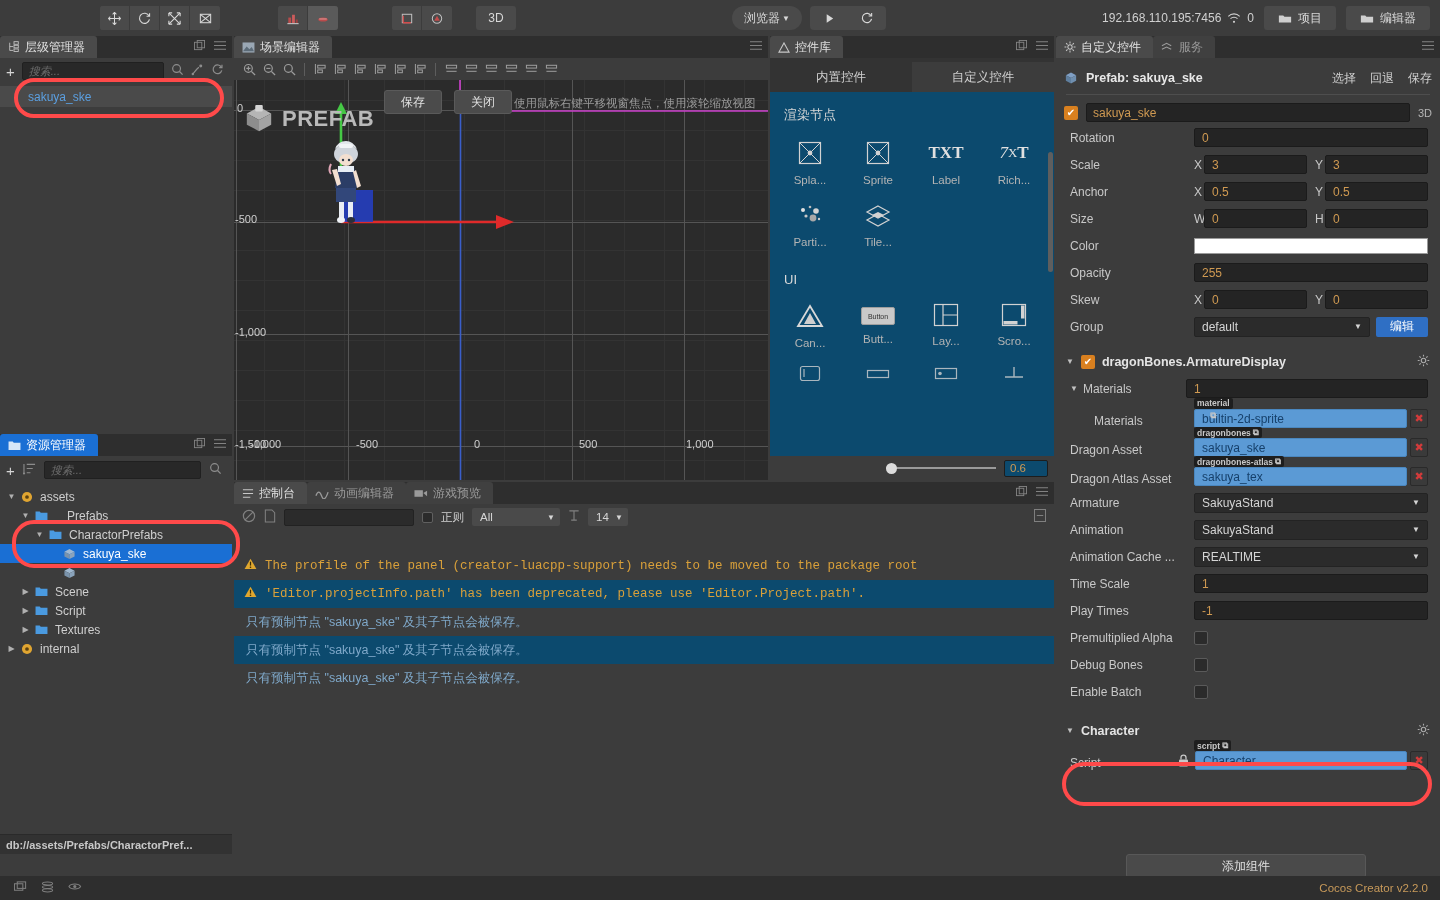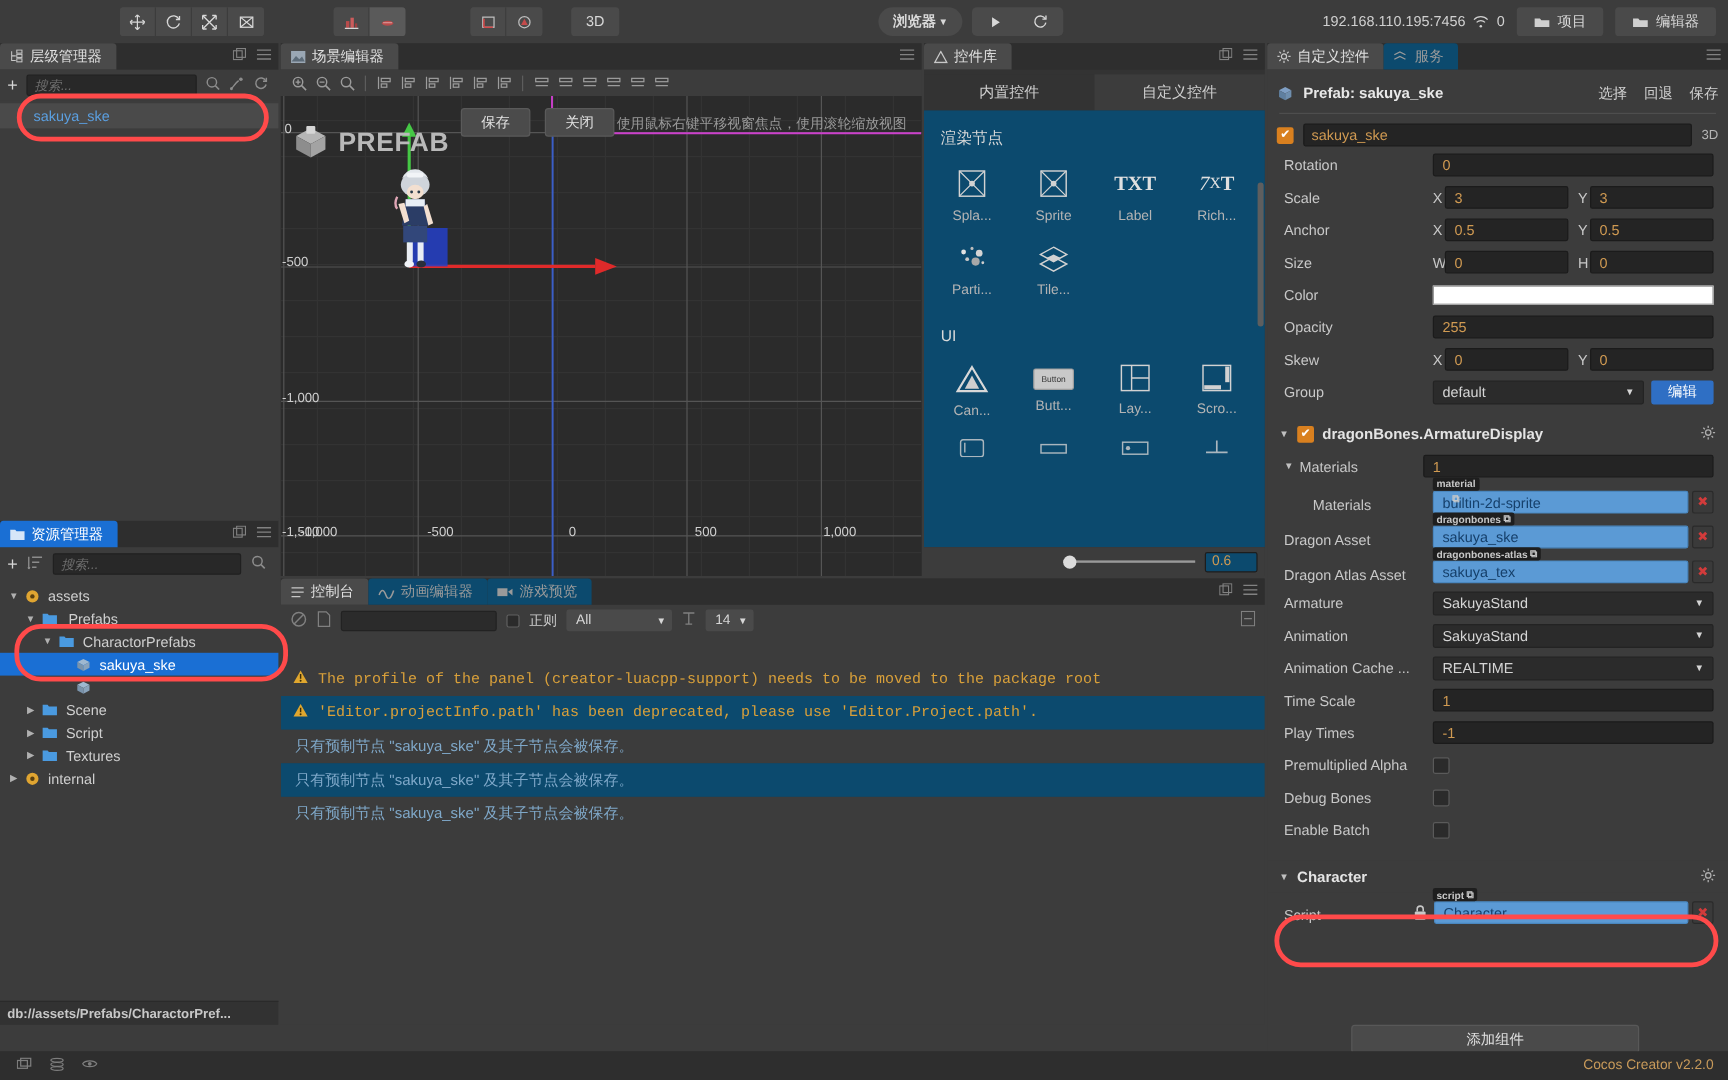--- a/index.html
+++ b/index.html
@@ -26,35 +26,34 @@
   .tbtn.active { background:#5a5a5a; }
   .tbtn svg { display:block; }
   .tbtn3d { width:40px; height:24px; background:#4a4a4a; border-radius:3px; display:flex;
     align-items:center; justify-content:center; font-size:12px; color:#d8d8d8; cursor:pointer; }
   .playgroup { display:flex; background:#4a4a4a; border-radius:4px; overflow:hidden; }
   .playbtn { width:38px; height:24px; display:flex; align-items:center; justify-content:center; cursor:pointer; }
   .browser-sel {
     height:24px; background:#4a4a4a; border-radius:12px; padding:0 12px;
     display:flex; align-items:center; gap:2px; font-size:12px; color:#d8d8d8; cursor:pointer;
     margin-right:8px;
-    font-weight:bold;
   }
   .ipaddr { font-size:12px; color:#d0d0d0; display:flex; align-items:center; gap:6px; }
   .topbtn {
     height:24px; background:#4a4a4a; border-radius:3px; padding:0 14px;
     display:flex; align-items:center; gap:6px; font-size:12px; color:#d8d8d8; cursor:pointer;
     margin-left:10px;
   }
 
   
   .panel { position:absolute; background:#3c3c3c; }
   .tabbar { height:22px; background:#2e2e2e; display:flex; align-items:flex-end; position:relative; }
   .tab {
     height:22px; padding:0 12px 0 8px; display:flex; align-items:center; gap:5px;
-    background:#0c4a6e; color:#9a9a9a; font-size:12px; cursor:pointer;
+    background:#404040; color:#9a9a9a; font-size:12px; cursor:pointer;
     border-top-left-radius:3px; border-top-right-radius:3px;
   }
   .tab.active { background:#4a4a4a; color:#e0e0e0; }
   .tabtools { position:absolute; right:6px; top:4px; display:flex; gap:9px; align-items:center; }
   .ticon { opacity:.55; cursor:pointer; }
 
   
   #hierarchy { left:0; top:36px; width:232px; height:396px; }
   .hsearchrow { height:26px; display:flex; align-items:center; gap:7px; padding:0 8px 0 6px; background:#3c3c3c; }
   .plusbtn { color:#d6d6d6; font-size:15px; cursor:pointer; line-height:1; }
@@ -414,21 +413,21 @@
           </span>
           <span style="margin-left: 3px;">assets</span>
         </div>
         <div class="arow" style="padding-left: 20px;">
           <span class="arrow">▼</span>
           <span style="display: flex;">
             <svg width="13" height="11" viewBox="0 0 14 12">
               <path d="M0.5 1.5h4.5l1.2 1.5H13.5v8H0.5z" fill="#4a9ae0"></path>
             </svg>
           </span>
-          <span style="margin-left: 5px;">Prefabs</span>
+          <span style="margin-left: 15px;">Prefabs</span>
         </div>
         <div class="arow" style="padding-left: 34px;">
           <span class="arrow">▼</span>
           <span style="display: flex;">
             <svg width="13" height="11" viewBox="0 0 14 12">
               <path d="M0.5 1.5h4.5l1.2 1.5H13.5v8H0.5z" fill="#4a9ae0"></path>
             </svg>
           </span>
           <span style="margin-left: 3px;">CharactorPrefabs</span>
         </div>

